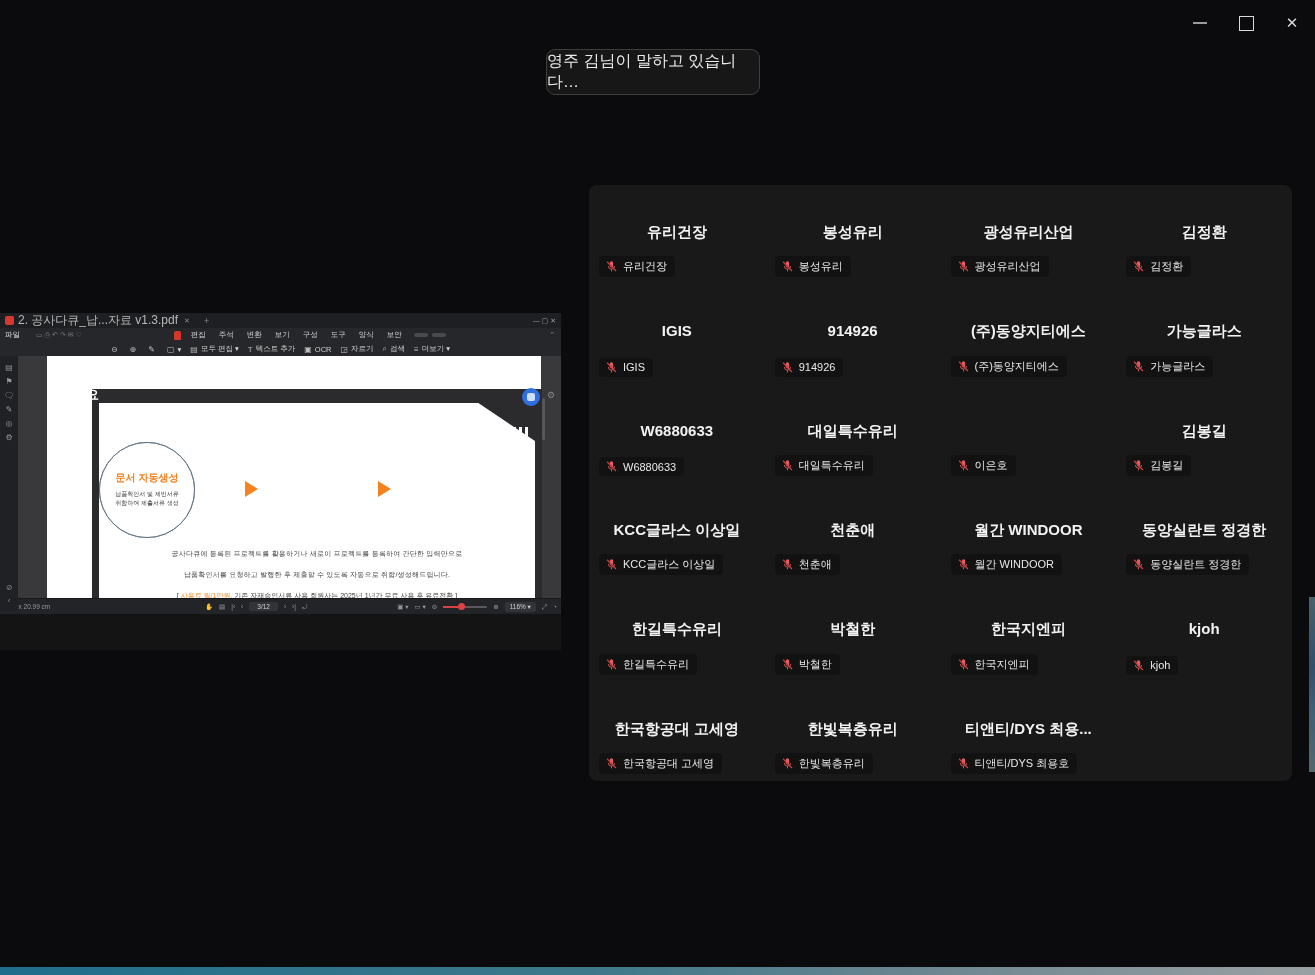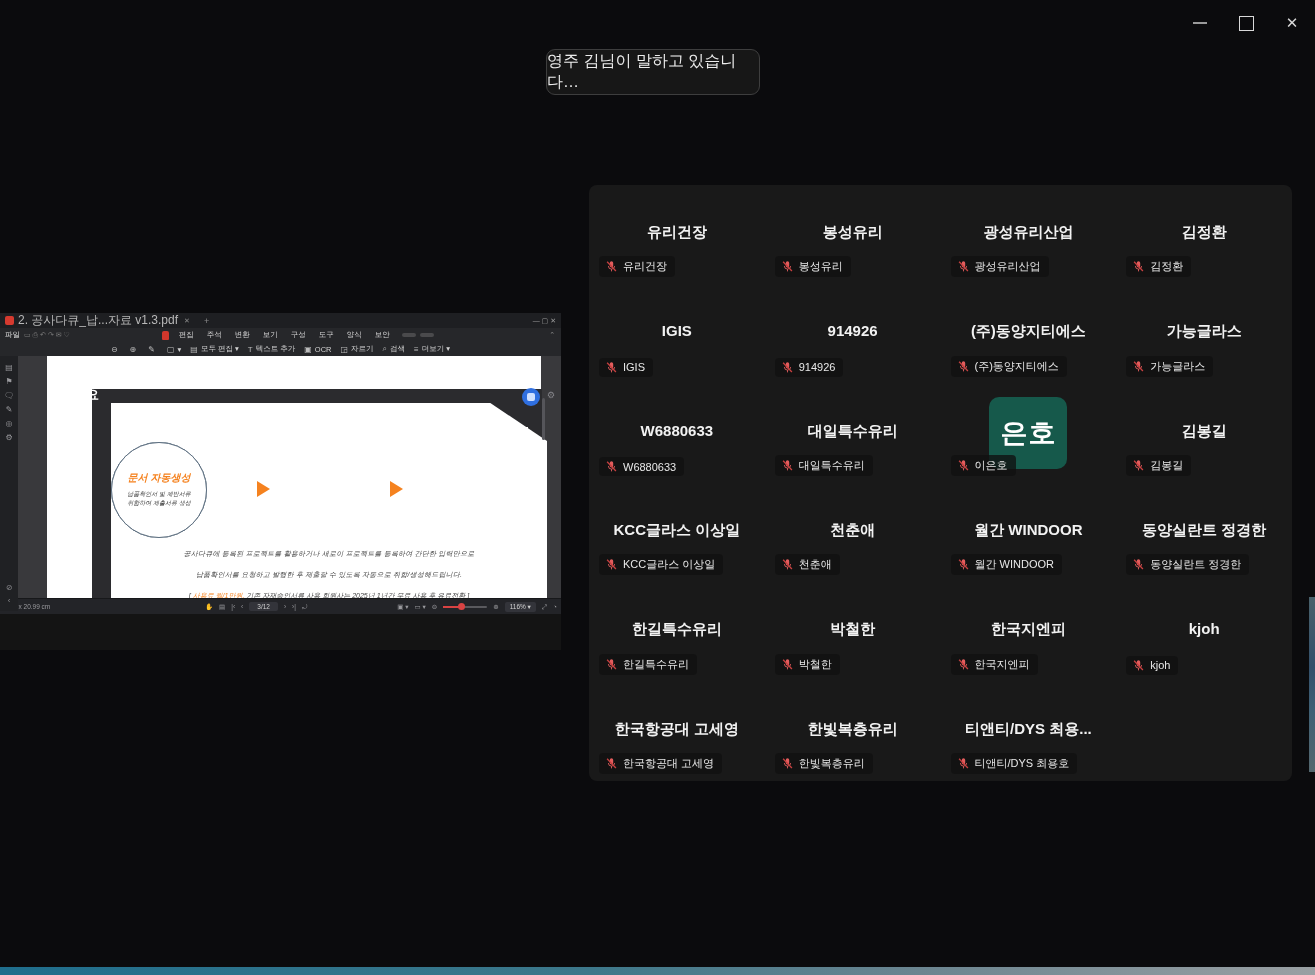--- a/index.html
+++ b/index.html
@@ -20,21 +20,21 @@
   
   .shared{position:absolute;left:0;top:313px;width:561px;height:337px;background:#141414;overflow:hidden;}
   .pdf-tabbar{position:absolute;left:0;top:0;width:561px;height:15px;background:#1e1f22;display:flex;align-items:center;}
   .pdf-appicon{width:9px;height:9px;background:#d63a2f;border-radius:2px;margin:0 4px 0 5px;}
   .pdf-tabtitle{font-size:12px;color:#b9b9b9;white-space:nowrap;}
   .pdf-tabclose{font-size:7px;color:#8a8a8a;margin-left:6px;}
   .pdf-tabnew{font-size:9px;color:#8a8a8a;margin-left:14px;}
   .pdf-tabwin{margin-left:auto;display:flex;gap:8px;padding-right:5px;font-size:7px;color:#9a9a9a;}
 
   .pdf-menubar{position:absolute;left:0;top:15px;width:561px;height:14px;background:#26272a;display:flex;align-items:center;}
-  .pdf-file{font-size:7.5px;color:#e0e0e0;margin-left:5px;margin-right:4px;}
+  .pdf-file{font-size:7.5px;color:#e0e0e0;margin-left:5px;margin-right:16px;}
   .pdf-quick{display:flex;gap:7px;color:#7d7d7d;font-size:7px;}
   .pdf-presenter{width:7px;height:9px;background:#d2372c;border-radius:2px 2px 1px 1px;margin-left:92px;margin-right:10px;}
   .pdf-menus{display:flex;gap:13px;}
   .pdf-menus span{font-size:7.5px;color:#d6d6d6;}
   .pdf-dim{display:flex;gap:4px;margin-left:12px;align-items:center;}
   .pdf-dim i{display:block;width:14px;height:4px;background:#4a4a4c;border-radius:2px;}
   .pdf-chev{margin-left:auto;margin-right:6px;color:#8a8a8a;font-size:7px;}
 
   .pdf-toolbar{position:absolute;left:0;top:29px;width:561px;height:14px;background:#26272a;border-bottom:1px solid #1b1b1d;
     display:flex;align-items:center;justify-content:center;gap:9px;color:#cfcfcf;font-size:8px;}
@@ -44,22 +44,22 @@
   .pdf-doc{position:absolute;left:0;top:43px;width:561px;height:255px;background:#39393c;overflow:hidden;}
   .pdf-sidebar{position:absolute;left:0;top:0;width:18px;height:255px;background:#202124;z-index:5;}
   .pdf-sidebar .sicon{width:18px;height:14px;display:flex;align-items:center;justify-content:center;color:#9a9a9e;font-size:8px;}
   .pdf-sidebar .sbottom{position:absolute;bottom:6px;left:0;width:18px;display:flex;flex-direction:column;gap:4px;align-items:center;color:#8a8a8e;font-size:8px;}
 
   .pdf-page{position:absolute;left:23px;top:-6px;width:494px;height:271px;background:#ffffff;margin-left:24px;}
   .slide-frame{position:absolute;left:45px;top:39px;width:450px;height:218px;background:#2b2b2e;}
   .slide-title{position:absolute;left:25px;top:36px;color:#fff;font-weight:bold;font-size:13px;letter-spacing:1px;}
   .slide-tally{position:absolute;right:14px;top:38px;display:flex;gap:3px;}
   .slide-tally i{display:block;width:3px;height:14px;background:#fff;}
-  .slide-body{position:absolute;left:64px;top:53px;width:436px;height:200px;background:#ffffff;
-    clip-path:polygon(0 0,87% 0,100% 19%,100% 100%,0 100%);font-style:italic;}
+  .slide-body{position:absolute;left:52px;top:53px;width:436px;height:200px;background:#ffffff;
+    clip-path:polygon(0 0,87% 0,100% 19%,100% 100%,0 100%);}
   .circle{position:absolute;width:94px;height:94px;border:1px solid #5d6f80;border-radius:50%;top:39px;
     display:flex;flex-direction:column;align-items:center;justify-content:center;text-align:center;background:#fff;}
   .circle .ctitle{color:#f5821f;font-weight:bold;font-size:10px;line-height:1.25;white-space:pre-line;}
   .circle .cdesc{color:#3a3a3a;font-size:6px;line-height:1.5;margin-top:6px;white-space:pre-line;}
   .flow-arrow{position:absolute;top:78px;width:0;height:0;border-top:8px solid transparent;border-bottom:8px solid transparent;border-left:13px solid #f5821f;}
   .flow-arrow.a1{left:146px;} .flow-arrow.a2{left:279px;}
   .slide-lines{position:absolute;left:0;top:146px;width:436px;text-align:center;}
   .slide-lines .bline{font-size:7px;color:#3f3f3f;margin-bottom:11px;letter-spacing:.2px;}
   .slide-note{font-size:7px;color:#3f3f3f;}
   .slide-note .hl{color:#f5821f;}
@@ -452,23 +452,20 @@
             <path d="M4.2 7.4a3.8 3.8 0 0 0 7.6 0" stroke="#e35d5d" stroke-width="1.1" fill="none"></path>
             <line x1="8" y1="11.2" x2="8" y2="14" stroke="#e35d5d" stroke-width="1.1"></line>
             <line x1="2.6" y1="2.2" x2="13.4" y2="13.6" stroke="#c94141" stroke-width="1.6"></line>
           </svg>
           <span class="plabel">대일특수유리</span>
         </div>
       </div>
 
       <div class="tile">
 
-        <div class="avatar">
-          <span>은호</span>
-        </div>
         <div class="pill">
           <svg class="mic" viewBox="0 0 16 16">
             <path d="M8 1.5a2.1 2.1 0 0 1 2.1 2.1v3.6a2.1 2.1 0 0 1-4.2 0V3.6A2.1 2.1 0 0 1 8 1.5z" fill="#e35d5d"></path>
             <path d="M4.2 7.4a3.8 3.8 0 0 0 7.6 0" stroke="#e35d5d" stroke-width="1.1" fill="none"></path>
             <line x1="8" y1="11.2" x2="8" y2="14" stroke="#e35d5d" stroke-width="1.1"></line>
             <line x1="2.6" y1="2.2" x2="13.4" y2="13.6" stroke="#c94141" stroke-width="1.6"></line>
           </svg>
           <span class="plabel">이은호</span>
         </div>
       </div>

